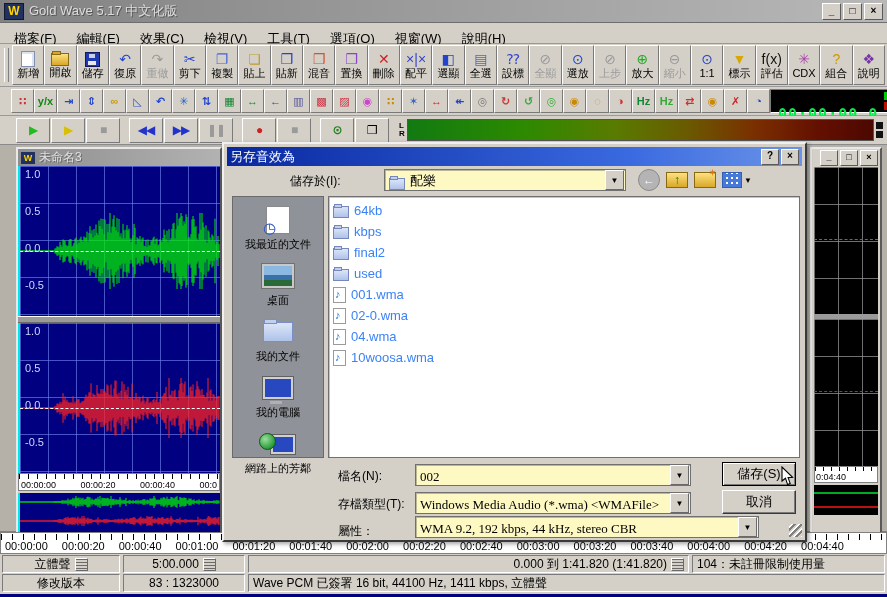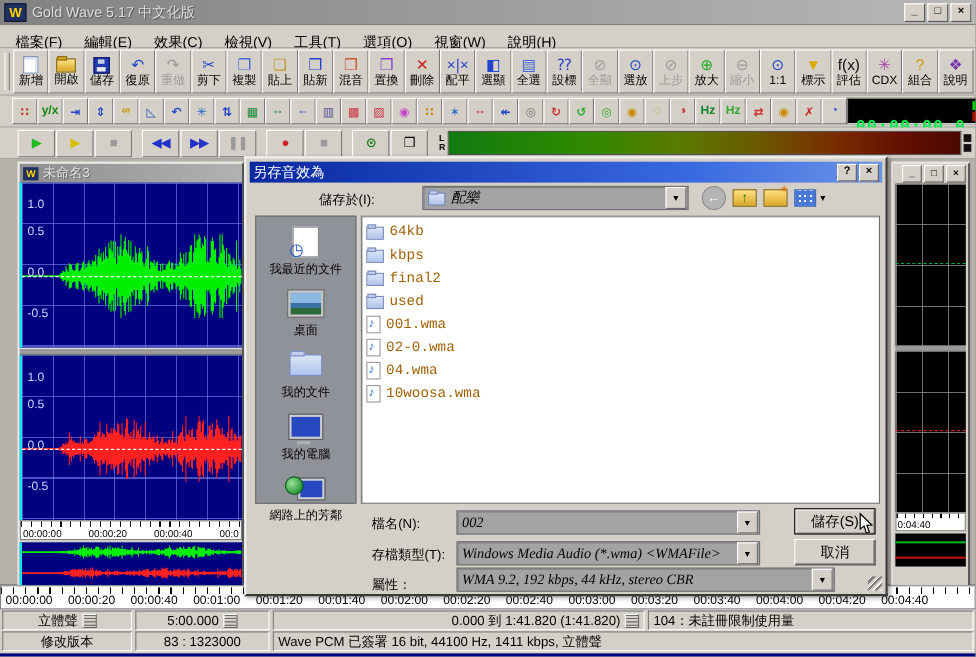--- a/index.html
+++ b/index.html
@@ -62,21 +62,21 @@
     border:2px solid;border-color:#e8e8e8 #5a5a5a #5a5a5a #e8e8e8;box-sizing:border-box;display:flex;flex-direction:column;}
   .ww-title{height:17px;background:linear-gradient(90deg,#8e8e8e,#b2b2b2);display:flex;align-items:center;padding:0 3px;flex:none;}
   .ww-logo{width:14px;height:12px;background:#203060;color:#ffd400;font-weight:bold;font-size:9px;display:flex;align-items:center;justify-content:center;margin-right:4px;}
   .ww-title-text{font-size:12px;color:#e0e0e0;text-shadow:1px 1px 0 #666;}
   .wave-panel{position:relative;height:150px;flex:none;border-left:2px solid #00e8e8;
     background-color:#000080;
     background-image:repeating-linear-gradient(to right,rgba(110,130,235,.65) 0 1px,transparent 1px 28px),
                      repeating-linear-gradient(to bottom,rgba(110,130,235,.65) 0 1px,transparent 1px 37px);}
   .wave-panel svg{position:absolute;left:0;top:0;}
   .axlbl{position:absolute;left:5px;color:#cdd6ff;font-size:11px;z-index:3;}
-  .ax0{top:14px;} .ax1{top:39px;} .ax2{top:76px;} .ax3{top:113px;}
+  .ax0{top:2px;} .ax1{top:39px;} .ax2{top:76px;} .ax3{top:113px;}
   .zline{position:absolute;left:0;right:0;top:85px;border-top:1px dashed #fff;z-index:2;}
   .ww-sep{height:5px;background:#9a9a9a;border-top:1px solid #fff;border-bottom:1px solid #6a6a6a;flex:none;}
   .ww-axis{height:16px;background:#fff;border:1px solid #808080;flex:none;position:relative;
     display:flex;align-items:flex-end;justify-content:space-between;padding:0 2px;font-size:9px;color:#000;}
   .ww-axis::before{content:"";position:absolute;left:0;top:0;right:0;height:5px;
     background:repeating-linear-gradient(to right,#000 0 1px,transparent 1px 9px);}
   .ww-overview{height:40px;flex:none;background:#000080;border-left:2px solid #00e8e8;position:relative;margin-top:2px;}
   .ww-overview svg{position:absolute;left:0;}
   
   .right-window{position:absolute;right:5px;top:2px;width:72px;height:394px;background:#d4d0c8;
@@ -100,22 +100,22 @@
   .rw-lr{position:absolute;left:0;right:0;top:21px;border-top:2px solid #bb1111;}
   
   .dialog{position:absolute;left:222px;top:-3px;width:585px;height:400px;background:#d4d0c8;z-index:50;
     border:2px solid;border-color:#f0f0f0 #3a3a3a #3a3a3a #f0f0f0;box-sizing:border-box;box-shadow:2px 2px 4px rgba(0,0,0,.35);}
   .dlg-title{position:absolute;left:3px;right:3px;top:3px;height:19px;
     background:linear-gradient(90deg,#0828a0,#3a6ae0 70%,#6a94e8);display:flex;align-items:center;padding:0 3px;box-sizing:border-box;}
   .dlg-title-text{color:#fff;font-size:13px;flex:1;}
   .dlg-tbtn{width:16px;height:14px;background:#d4d0c8;border:1px solid;border-color:#fff #5a5a5a #5a5a5a #fff;
     font-size:10px;line-height:12px;text-align:center;font-weight:bold;margin-left:2px;color:#000;}
   .dlg-label{position:absolute;font-size:12px;color:#000;}
-  .combo{position:absolute;height:22px;background:#a3a3a3;border:1px solid #707070;
-    box-shadow:inset 1px 1px 0 rgba(64,64,64,.35);display:flex;align-items:center;box-sizing:border-box;padding-left:4px;font-style:italic;}
+  .combo{position:absolute;height:22px;background:#fef9c3;border:1px solid #707070;
+    box-shadow:inset 1px 1px 0 rgba(64,64,64,.35);display:flex;align-items:flex-end;box-sizing:border-box;padding-left:4px;}
   .combo .val{flex:1;font-size:13px;color:#000;white-space:nowrap;overflow:hidden;font-family:"Liberation Serif","DejaVu Serif",serif;}
   .combo .val.sans{font-family:"Liberation Sans","DejaVu Sans",sans-serif;}
   .combo-arrow{width:17px;height:18px;margin:0 1px 0 2px;background:#d4d0c8;border:1px solid;border-color:#fff #6a6a6a #6a6a6a #fff;
     display:flex;align-items:center;justify-content:center;font-size:8px;color:#000;flex:none;}
   .nav-icons{position:absolute;display:flex;align-items:center;gap:6px;}
   .nav-back{width:20px;height:20px;border-radius:50%;background:#b4b4b4;border:1px solid #8a8a8a;color:#fff;
     font-size:12px;display:flex;align-items:center;justify-content:center;}
   .nav-up{width:20px;height:14px;background:linear-gradient(#ffe080,#d8a828);border:1px solid #8a6a10;position:relative;
     color:#0a7a0a;font-weight:bold;font-size:12px;display:flex;align-items:center;justify-content:center;}
   .nav-new{width:20px;height:14px;background:linear-gradient(#ffe080,#d8a828);border:1px solid #8a6a10;position:relative;}
@@ -138,21 +138,21 @@
   .shape-mydocs::before{content:"";position:absolute;top:-4px;left:0;width:11px;height:3px;background:#c2d0ee;border:1px solid #7a8fc7;}
   .shape-mycomputer{width:26px;height:18px;background:#2848c0;border:2px solid #d0d0d0;outline:1px solid #606060;position:relative;}
   .shape-mycomputer::after{content:"";position:absolute;left:5px;bottom:-7px;width:12px;height:3px;background:#b0b0b0;}
   .shape-network{width:22px;height:15px;background:#2848c0;border:2px solid #d0d0d0;outline:1px solid #606060;position:relative;margin-left:10px;}
   .shape-network::before{content:"";position:absolute;left:-14px;top:-4px;width:15px;height:15px;border-radius:50%;
     background:radial-gradient(circle at 35% 35%,#9be09b,#2a9a3a 70%,#117a2a);border:1px solid #0a5a1a;}
   .filelist{position:absolute;left:104px;top:52px;width:472px;height:262px;background:#fff;
     border:1px solid #707070;box-shadow:inset 1px 1px 0 rgba(64,64,64,.3);overflow:hidden;padding:3px 0 0 4px;box-sizing:border-box;}
   .fitem{display:flex;align-items:center;height:21px;}
   .fitem .shp{margin-right:5px;flex:none;}
-  .fitem .fname{font-size:13px;font-family:Liberation Mono, monospace;color:#a16207;}
+  .fitem .fname{font-size:13px;font-family:Liberation Sans, sans-serif;color:#3b82f6;}
   .shape-folder{width:14px;height:10px;background:linear-gradient(#dce6f8,#b0c2ea);border:1px solid #7688bb;position:relative;margin-top:2px;}
   .shape-folder::before{content:"";position:absolute;top:-3px;left:0;width:6px;height:2px;background:#c2d0ee;border:1px solid #7688bb;}
   .shape-wma{width:11px;height:14px;background:#fff;border:1px solid #9a9a9a;position:relative;}
   .shape-wma::after{content:"♪";position:absolute;left:1px;top:0px;color:#2878d8;font-size:11px;line-height:13px;}
   .dlg-btn{position:absolute;width:74px;height:24px;background:#d4d0c8;font-size:13px;color:#000;
     display:flex;align-items:center;justify-content:center;box-sizing:border-box;
     border:1px solid #000;box-shadow:inset 1px 1px 0 #fff,inset -1px -1px 0 #7a7a7a;}
   .dlg-btn.plain{border:1px solid;border-color:#fff #3a3a3a #3a3a3a #fff;box-shadow:inset -1px -1px 0 #7a7a7a;}
   .sizegrip{position:absolute;right:3px;bottom:3px;width:13px;height:13px;
     background:repeating-linear-gradient(135deg,transparent 0 2px,#fff 2px 3px,#808080 3px 5px);}
@@ -163,21 +163,21 @@
   .timeline::before{content:"";position:absolute;left:0;right:0;top:1px;height:6px;
     background:repeating-linear-gradient(to right,#000 0 1px,transparent 1px 11px);}
   .tl-lbl{font-size:11px;color:#000;}
   
   .statusbar{background:#d4d0c8;padding:1px 2px;}
   .sb-row{display:flex;gap:3px;height:18px;margin-bottom:1px;}
   .sb-panel{display:flex;align-items:center;padding:0 4px;font-size:12px;color:#000;background:#d4d0c8;
     border:1px solid;border-color:#7a7a7a #fff #fff #7a7a7a;box-sizing:border-box;gap:4px;}
   .sb-w1{width:118px;justify-content:center;}
   .sb-w2{width:122px;justify-content:center;}
-  .sb-w3{width:338px;justify-content:flex-end;text-align:right;}
+  .sb-w3{width:441px;justify-content:flex-end;text-align:right;}
   .sb-grow{flex:1;justify-content:flex-start;}
   .sb-ico{width:11px;height:11px;background:#d4d0c8;border:1px solid;border-color:#fff #6a6a6a #6a6a6a #fff;
     background-image:linear-gradient(#6a6a6a 1px,transparent 1px),linear-gradient(#6a6a6a 1px,transparent 1px);
     background-size:7px 3px;background-position:1px 3px;flex:none;}
   .bottom-line{height:3px;background:#000080;}
 </style>
 </head>
 <body>
 
 <div class="app">

